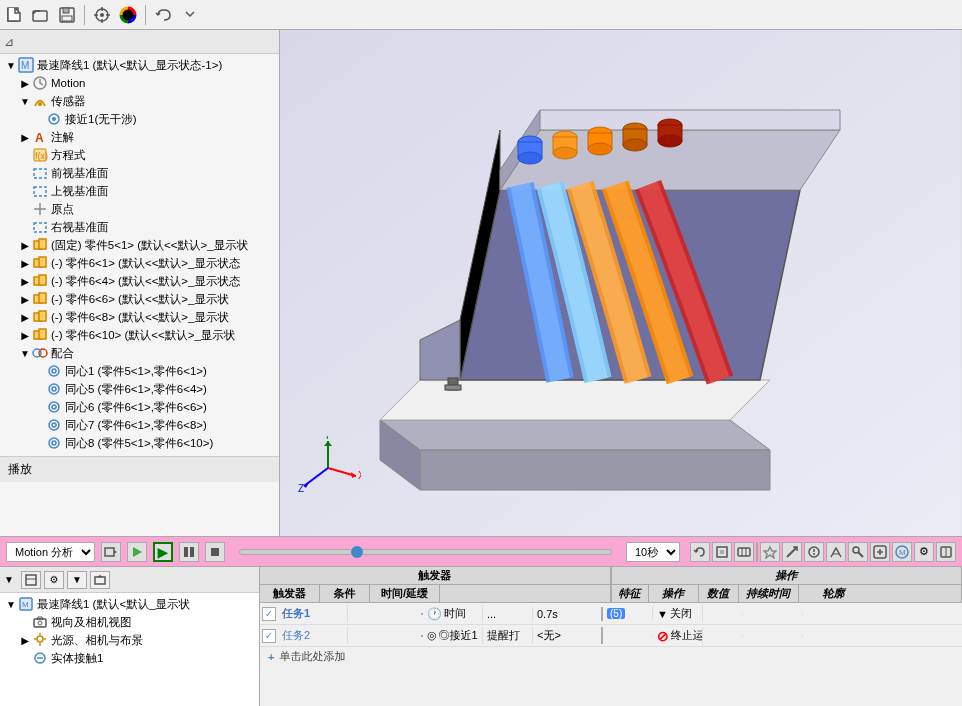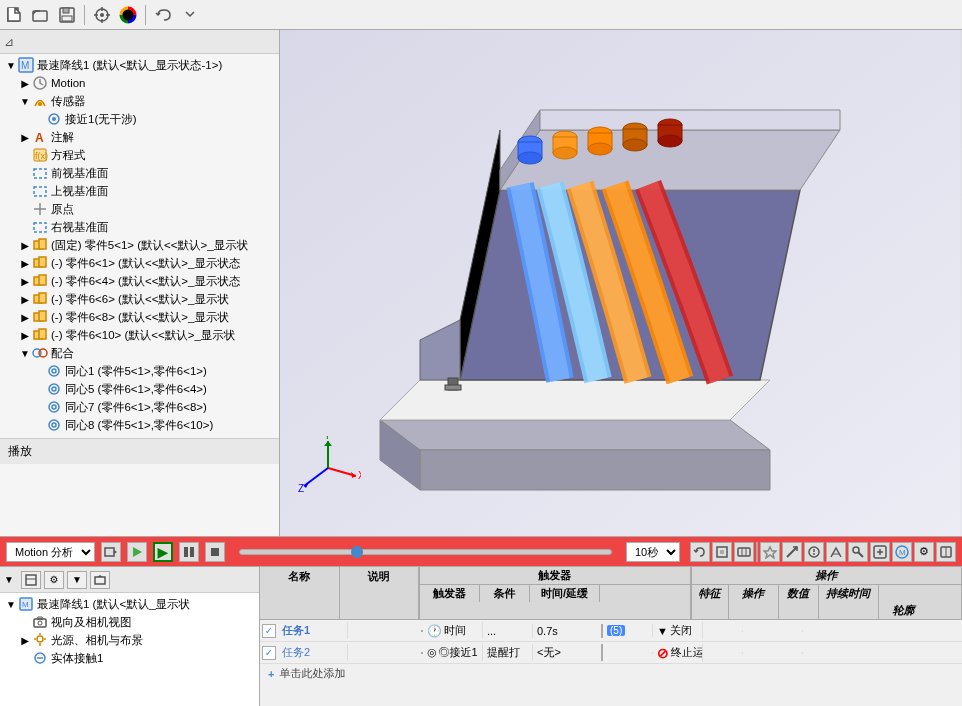--- a/index.html
+++ b/index.html
@@ -6,21 +6,21 @@
     body { width: 962px; height: 706px; overflow: hidden; font-family: Arial, sans-serif; font-size: 12px; background: #c8c8c8; }
 
     
     .main-layout { display: flex; flex-direction: column; width: 962px; height: 706px; }
     .top-toolbar { height: 30px; background: #f0f0f0; border-bottom: 1px solid #aaa; display: flex; align-items: center; padding: 2px 4px; gap: 4px; }
     .content-area { display: flex; flex: 1; overflow: hidden; }
     .left-panel { width: 280px; background: #f5f5f5; border-right: 1px solid #aaa; display: flex; flex-direction: column; overflow: hidden; }
     .tree-area { flex: 1; overflow-y: auto; overflow-x: hidden; padding: 2px 0; }
     .viewport { flex: 1; background: linear-gradient(135deg, #d0d0d8 0%, #e8e8f0 100%); position: relative; overflow: hidden; }
     .bottom-panel { height: 170px; background: #f0f0f0; border-top: 1px solid #aaa; display: flex; flex-direction: column; }
-    .motion-bar { height: 30px; background: #ef4444; border-bottom: 1px solid #aaa; display: flex; align-items: center; padding: 0 6px; gap: 6px; }
+    .motion-bar { height: 30px; background: #f9a8d4; border-bottom: 1px solid #aaa; display: flex; align-items: center; padding: 0 6px; gap: 6px; }
     .table-area { flex: 1; display: flex; overflow: hidden; }
     .table-left { width: 260px; border-right: 1px solid #aaa; display: flex; flex-direction: column; }
     .table-right { flex: 1; display: flex; flex-direction: column; overflow: hidden; }
 
     
     .toolbar-btn { width: 22px; height: 22px; display: flex; align-items: center; justify-content: center; cursor: pointer; border: 1px solid transparent; background: transparent; font-size: 14px; }
     .toolbar-sep { width: 1px; height: 20px; background: #aaa; margin: 0 2px; }
 
     
     .tree-item { display: flex; align-items: center; padding: 1px 4px; cursor: pointer; white-space: nowrap; overflow: hidden; font-size: 11.5px; }
@@ -340,20 +340,31 @@
         <div class="tree-item">
           <span style="display:inline-block;width:28px"></span>
           <span style="width:14px;display:inline-block"></span>
           <span class="tree-icon">
             <svg width="16" height="16" viewBox="0 0 16 16">
                 <circle cx="8" cy="8" r="5" fill="none" stroke="#4488cc" stroke-width="1.5"></circle>
                 <circle cx="8" cy="8" r="2" fill="none" stroke="#4488cc" stroke-width="1.5"></circle>
               </svg>
           </span>
           <span class="tree-label">同心5 (零件6&lt;1&gt;,零件6&lt;4&gt;)</span>
+        </div>
+        <div class="tree-item">
+          <span style="display:inline-block;width:28px"></span>
+          <span style="width:14px;display:inline-block"></span>
+          <span class="tree-icon">
+            <svg width="16" height="16" viewBox="0 0 16 16">
+                <circle cx="8" cy="8" r="5" fill="none" stroke="#4488cc" stroke-width="1.5"></circle>
+                <circle cx="8" cy="8" r="2" fill="none" stroke="#4488cc" stroke-width="1.5"></circle>
+              </svg>
+          </span>
+          <span class="tree-label">同心6 (零件6&lt;1&gt;,零件6&lt;6&gt;)</span>
         </div>
         <div class="tree-item">
           <span style="display:inline-block;width:28px"></span>
           <span style="width:14px;display:inline-block"></span>
           <span class="tree-icon">
             <svg width="16" height="16" viewBox="0 0 16 16">
                 <circle cx="8" cy="8" r="5" fill="none" stroke="#4488cc" stroke-width="1.5"></circle>
                 <circle cx="8" cy="8" r="2" fill="none" stroke="#4488cc" stroke-width="1.5"></circle>
               </svg>
           </span>
@@ -651,42 +662,38 @@
             </span>
             <span class="tree-label">实体接触1</span>
           </div>
         </div>
       </div>
 
       <div class="table-right">
 
         <div style="display:flex;background:#d8d8d8;border-bottom:1px solid #aaa;font-size:11px;font-weight:bold;">
 
-          <div style="width:160px;border-right:2px solid #aaa;display:flex;">
-            <div class="th" style="flex:1;text-align:center;padding:2px 4px;">名称</div>
-            <div class="th" style="flex:1;text-align:center;padding:2px 4px;border-right:none;">说明</div>
-          </div>
 
           <div style="flex:1;border-right:2px solid #aaa;">
             <div style="text-align:center;padding:1px 4px;border-bottom:1px solid #aaa;">触发器</div>
             <div style="display:flex;font-size:10px;">
               <div class="th" style="width:60px;text-align:center;">触发器</div>
               <div class="th" style="width:50px;text-align:center;">条件</div>
               <div class="th" style="width:70px;text-align:center;">时间/延缓</div>
             </div>
           </div>
 
           <div style="flex:1;border-right:1px solid #aaa;font-style:italic;">
             <div style="text-align:center;padding:1px 4px;border-bottom:1px solid #aaa;">操作</div>
             <div style="display:flex;font-size:10px;">
               <div class="th" style="width:37px;text-align:center;">特征</div>
               <div class="th" style="width:50px;text-align:center;">操作</div>
               <div class="th" style="width:40px;text-align:center;">数值</div>
               <div class="th" style="width:60px;text-align:center;">持续时间</div>
-              <div class="th" style="width:50px;text-align:center;border-right:none;margin-top:17px;">轮廓</div>
+              <div class="th" style="width:50px;text-align:right;border-right:none;">轮廓</div>
             </div>
           </div>
         </div>
 
         <div class="table-row">
           <div class="checkbox-cell">
             <div class="check-icon">✓</div>
           </div>
           <div class="td" style="width:70px;color:#4477cc;font-weight:bold;">任务1</div>
           <div class="td" style="width:75px;border-right:2px solid #aaa;"></div>

